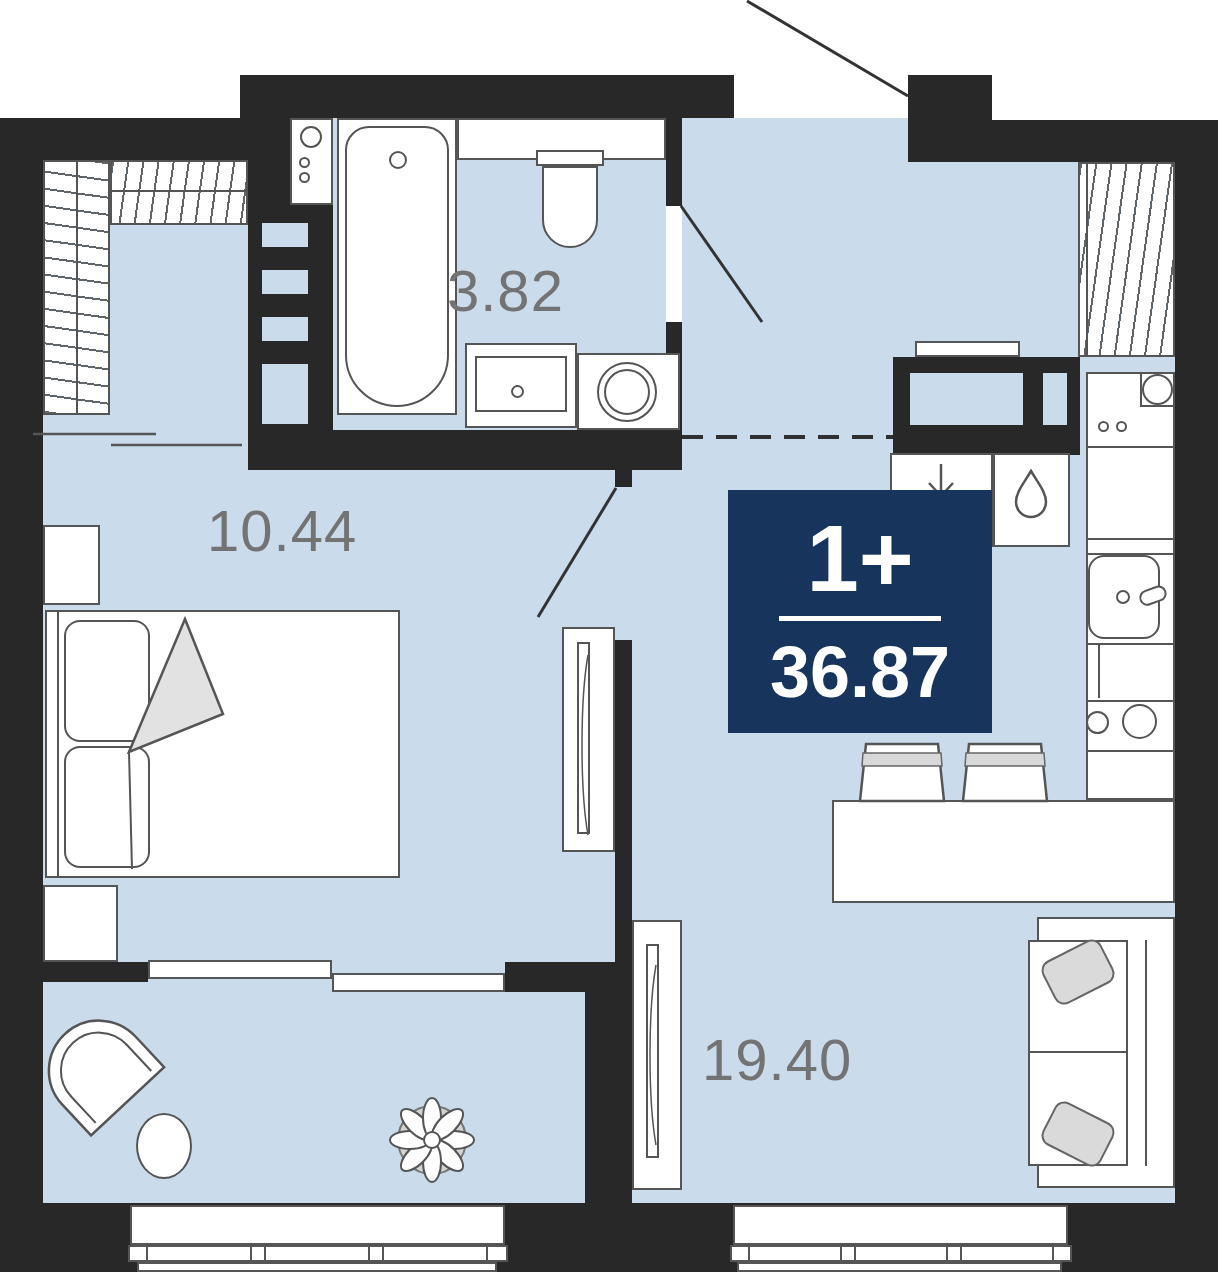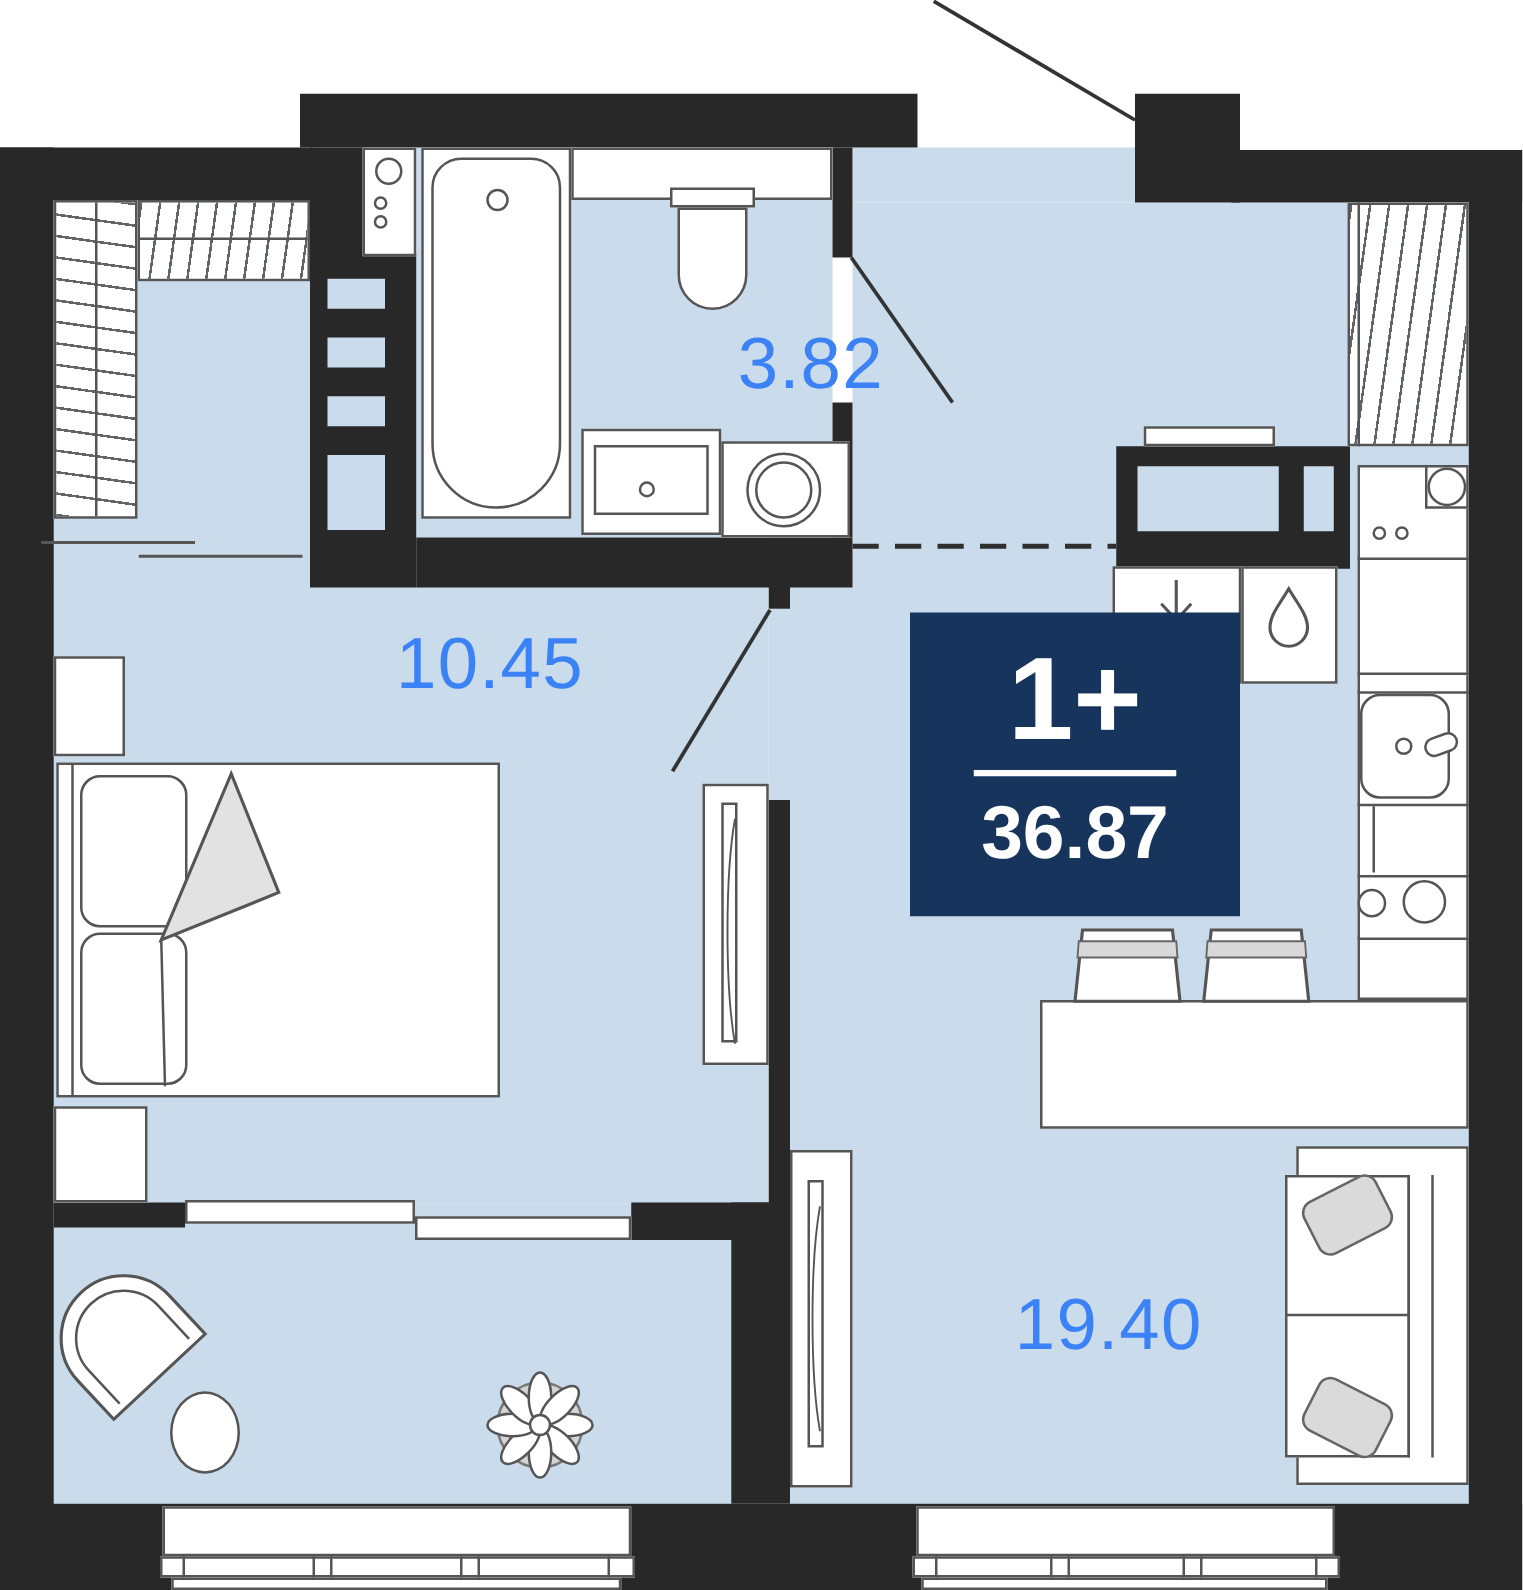--- a/index.html
+++ b/index.html
@@ -7,25 +7,25 @@
         font-family:"Liberation Sans",sans-serif}
   .abs{position:absolute;box-sizing:border-box}
   .wall{background:#282828}
   .floor{background:#cadbec}
   .niche{background:#cadbec}
   .fur{background:#fff;border:2px solid #555}
   .ln{background:#555}
   .circ{border-radius:50%}
   .hatch-y{background:#fff repeating-linear-gradient(8deg,#60656a 0 2px,transparent 2px 17px)}
   .hatch-x{background:#fff repeating-linear-gradient(98deg,#60656a 0 2px,transparent 2px 15px)}
-  .lbl{position:absolute;font-size:58px;line-height:1;color:#3b82f6;text-align:right;letter-spacing:1px}
+  .lbl{position:absolute;font-size:58px;line-height:1;color:#737373;text-align:left;letter-spacing:1px}
   .badge{background:#16345c;text-align:center;color:#fff}
   .badge .l1{position:absolute;left:0;width:100%;top:22px;font-size:94px;font-weight:700;line-height:1}
   .badge .hr{position:absolute;left:51px;top:126px;width:162px;height:5px;background:#fff}
-  .badge .l2{position:absolute;left:0;width:100%;top:146px;font-size:60px;font-weight:700;line-height:1}
+  .badge .l2{position:absolute;left:0;width:100%;top:146px;font-size:72px;font-weight:700;line-height:1}
   svg.overlay{position:absolute;left:0;top:0;pointer-events:none}
 </style>
 </head>
 <body>
 
 <div id="plan">
 
   <div class="abs floor" style="left:43px;top:160px;width:205px;height:310px"></div>
   <div class="abs floor" style="left:333px;top:118px;width:333px;height:312px"></div>
   <div class="abs floor" style="left:682px;top:118px;width:226px;height:44px"></div>
@@ -212,21 +212,21 @@
     <g>
       <line x1="941" y1="464" x2="941" y2="494" stroke="#555" stroke-width="2.5"></line>
       <polyline points="929,483 941,496 953,483" fill="none" stroke="#555" stroke-width="2.5"></polyline>
     </g>
     <g transform="rotate(-20 1152 596)">
       <rect x="1140" y="589" width="26" height="14" rx="7" fill="#fff" stroke="#555" stroke-width="2"></rect>
     </g>
   </svg>
 
   <div class="lbl" style="left:447px;top:262px;width:260px">3.82</div>
-  <div class="lbl" style="left:207px;top:502px;width:260px">10.45</div>
+  <div class="lbl" style="left:207px;top:502px;width:260px">10.44</div>
   <div class="lbl" style="left:702px;top:1031px;width:260px">19.40</div>
 
   <div class="abs badge" style="left:728px;top:490px;width:264px;height:243px">
     <div class="l1">1+</div>
     <div class="hr"></div>
     <div class="l2">36.87</div>
   </div>
 
 </div>
 

